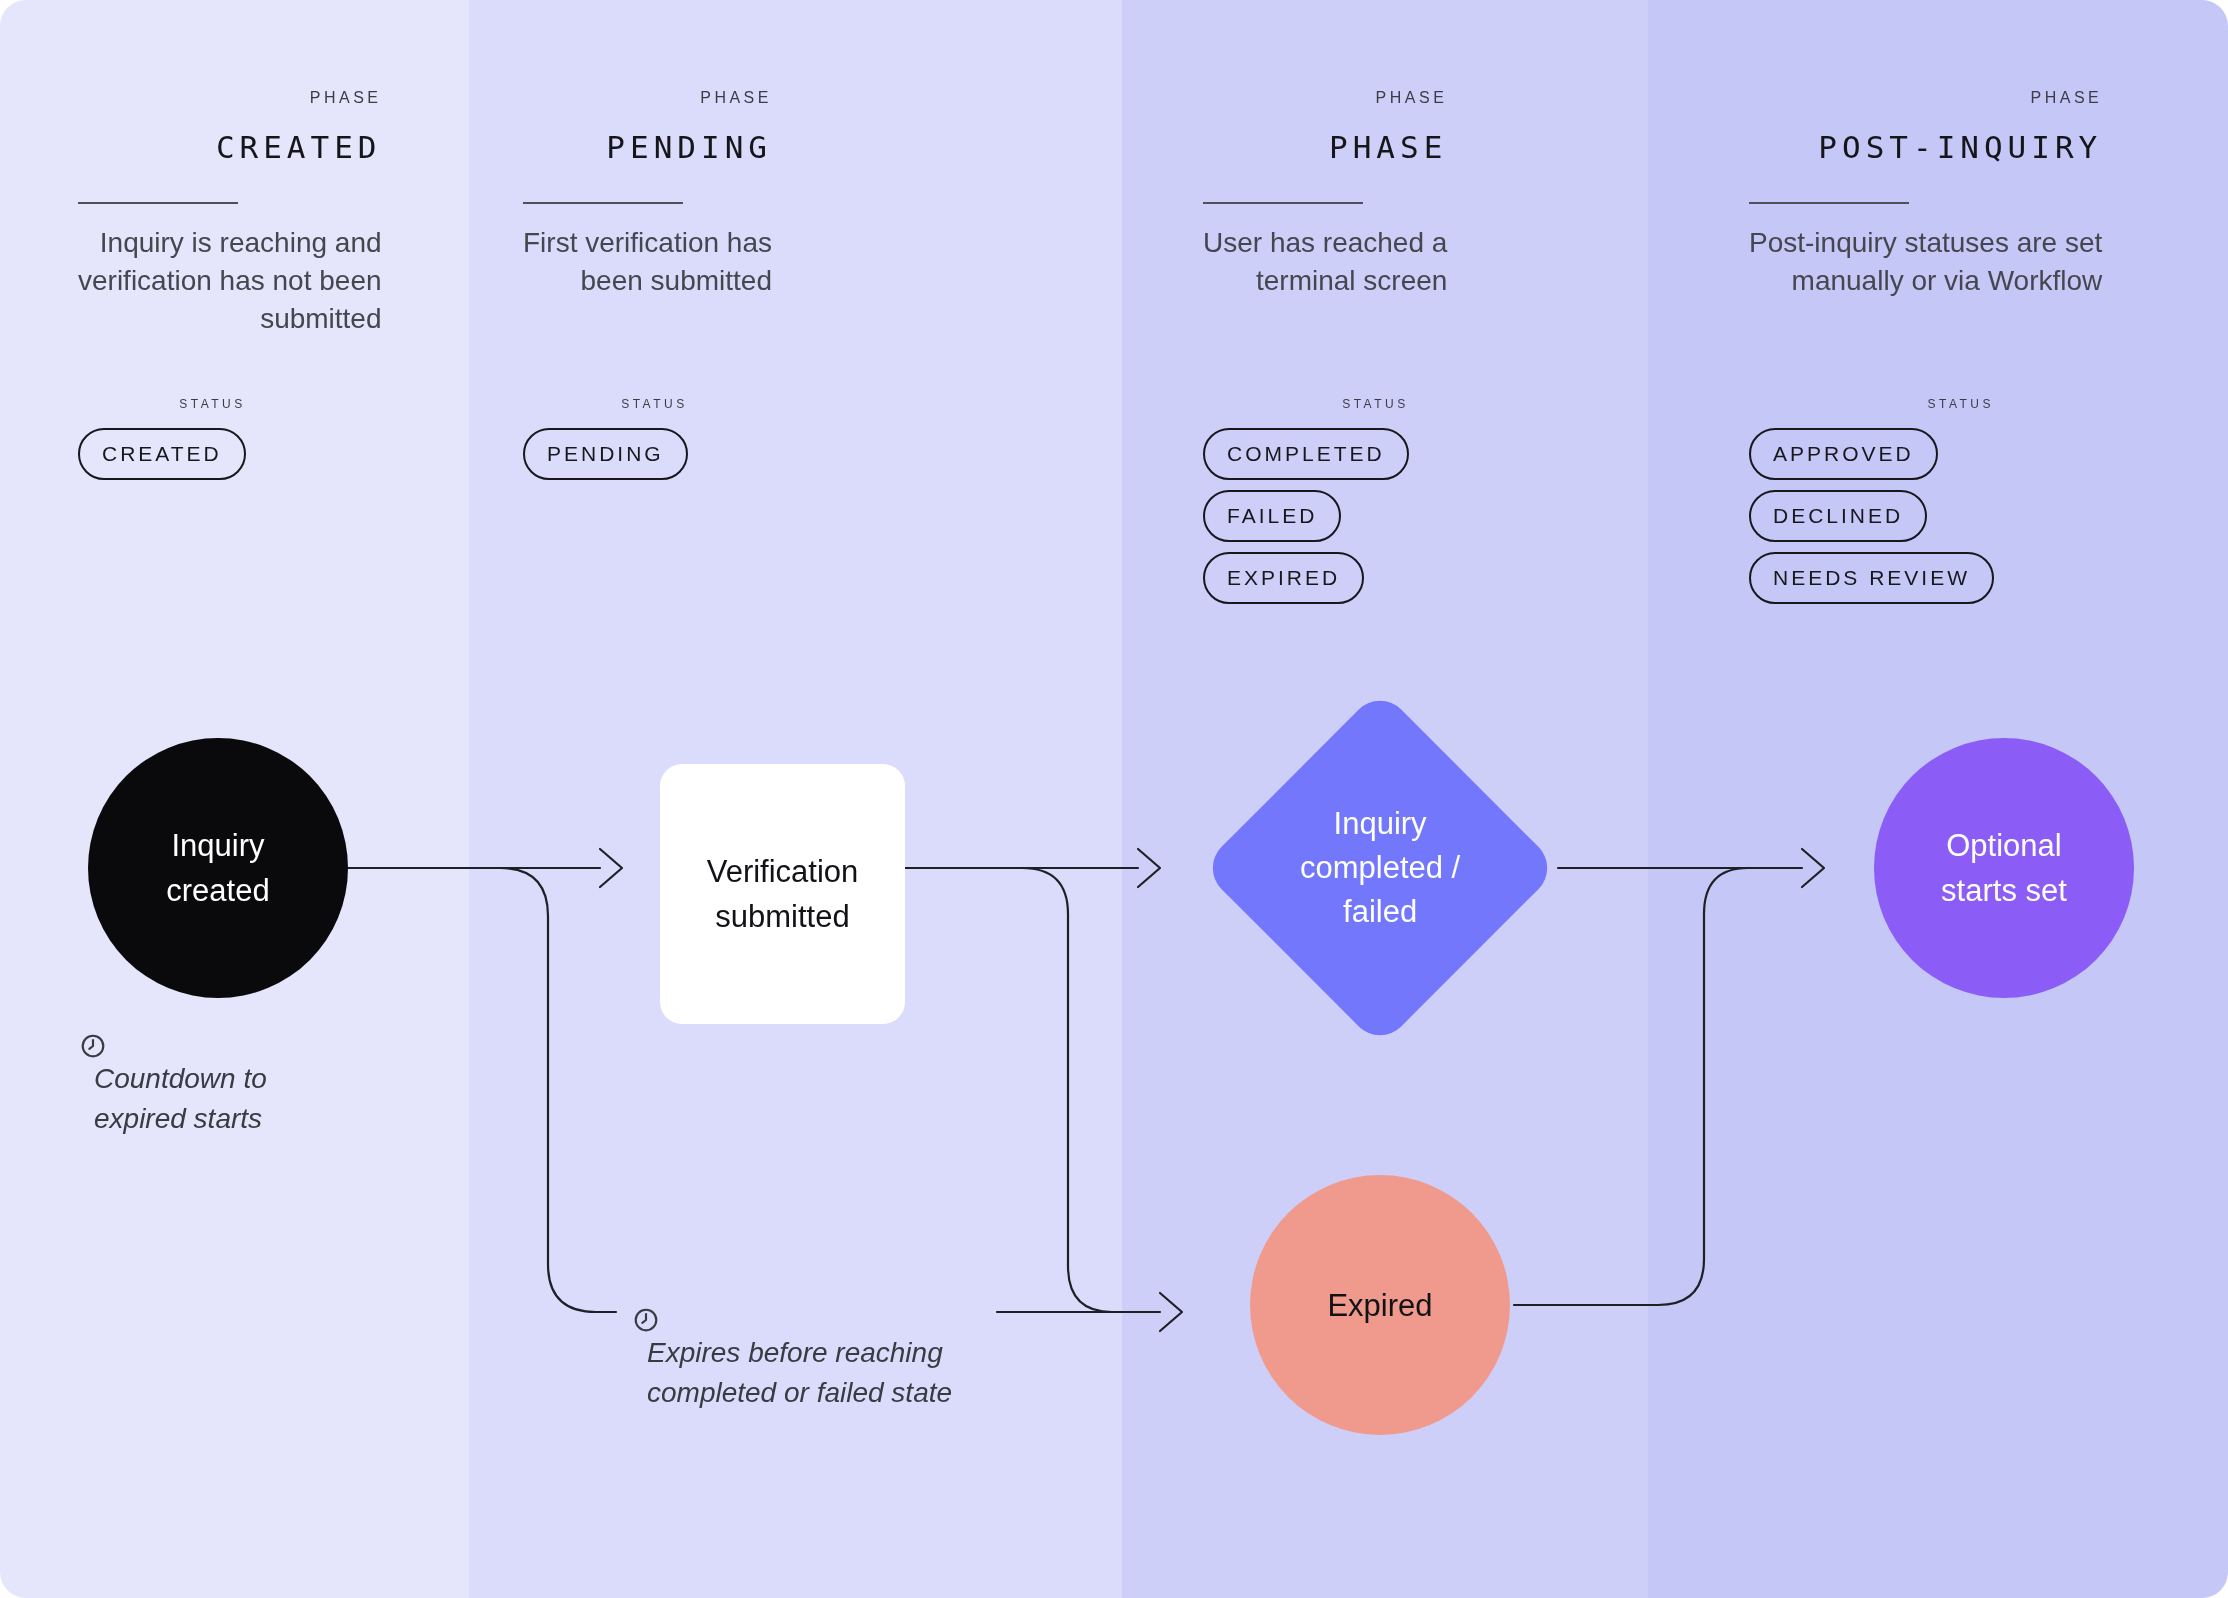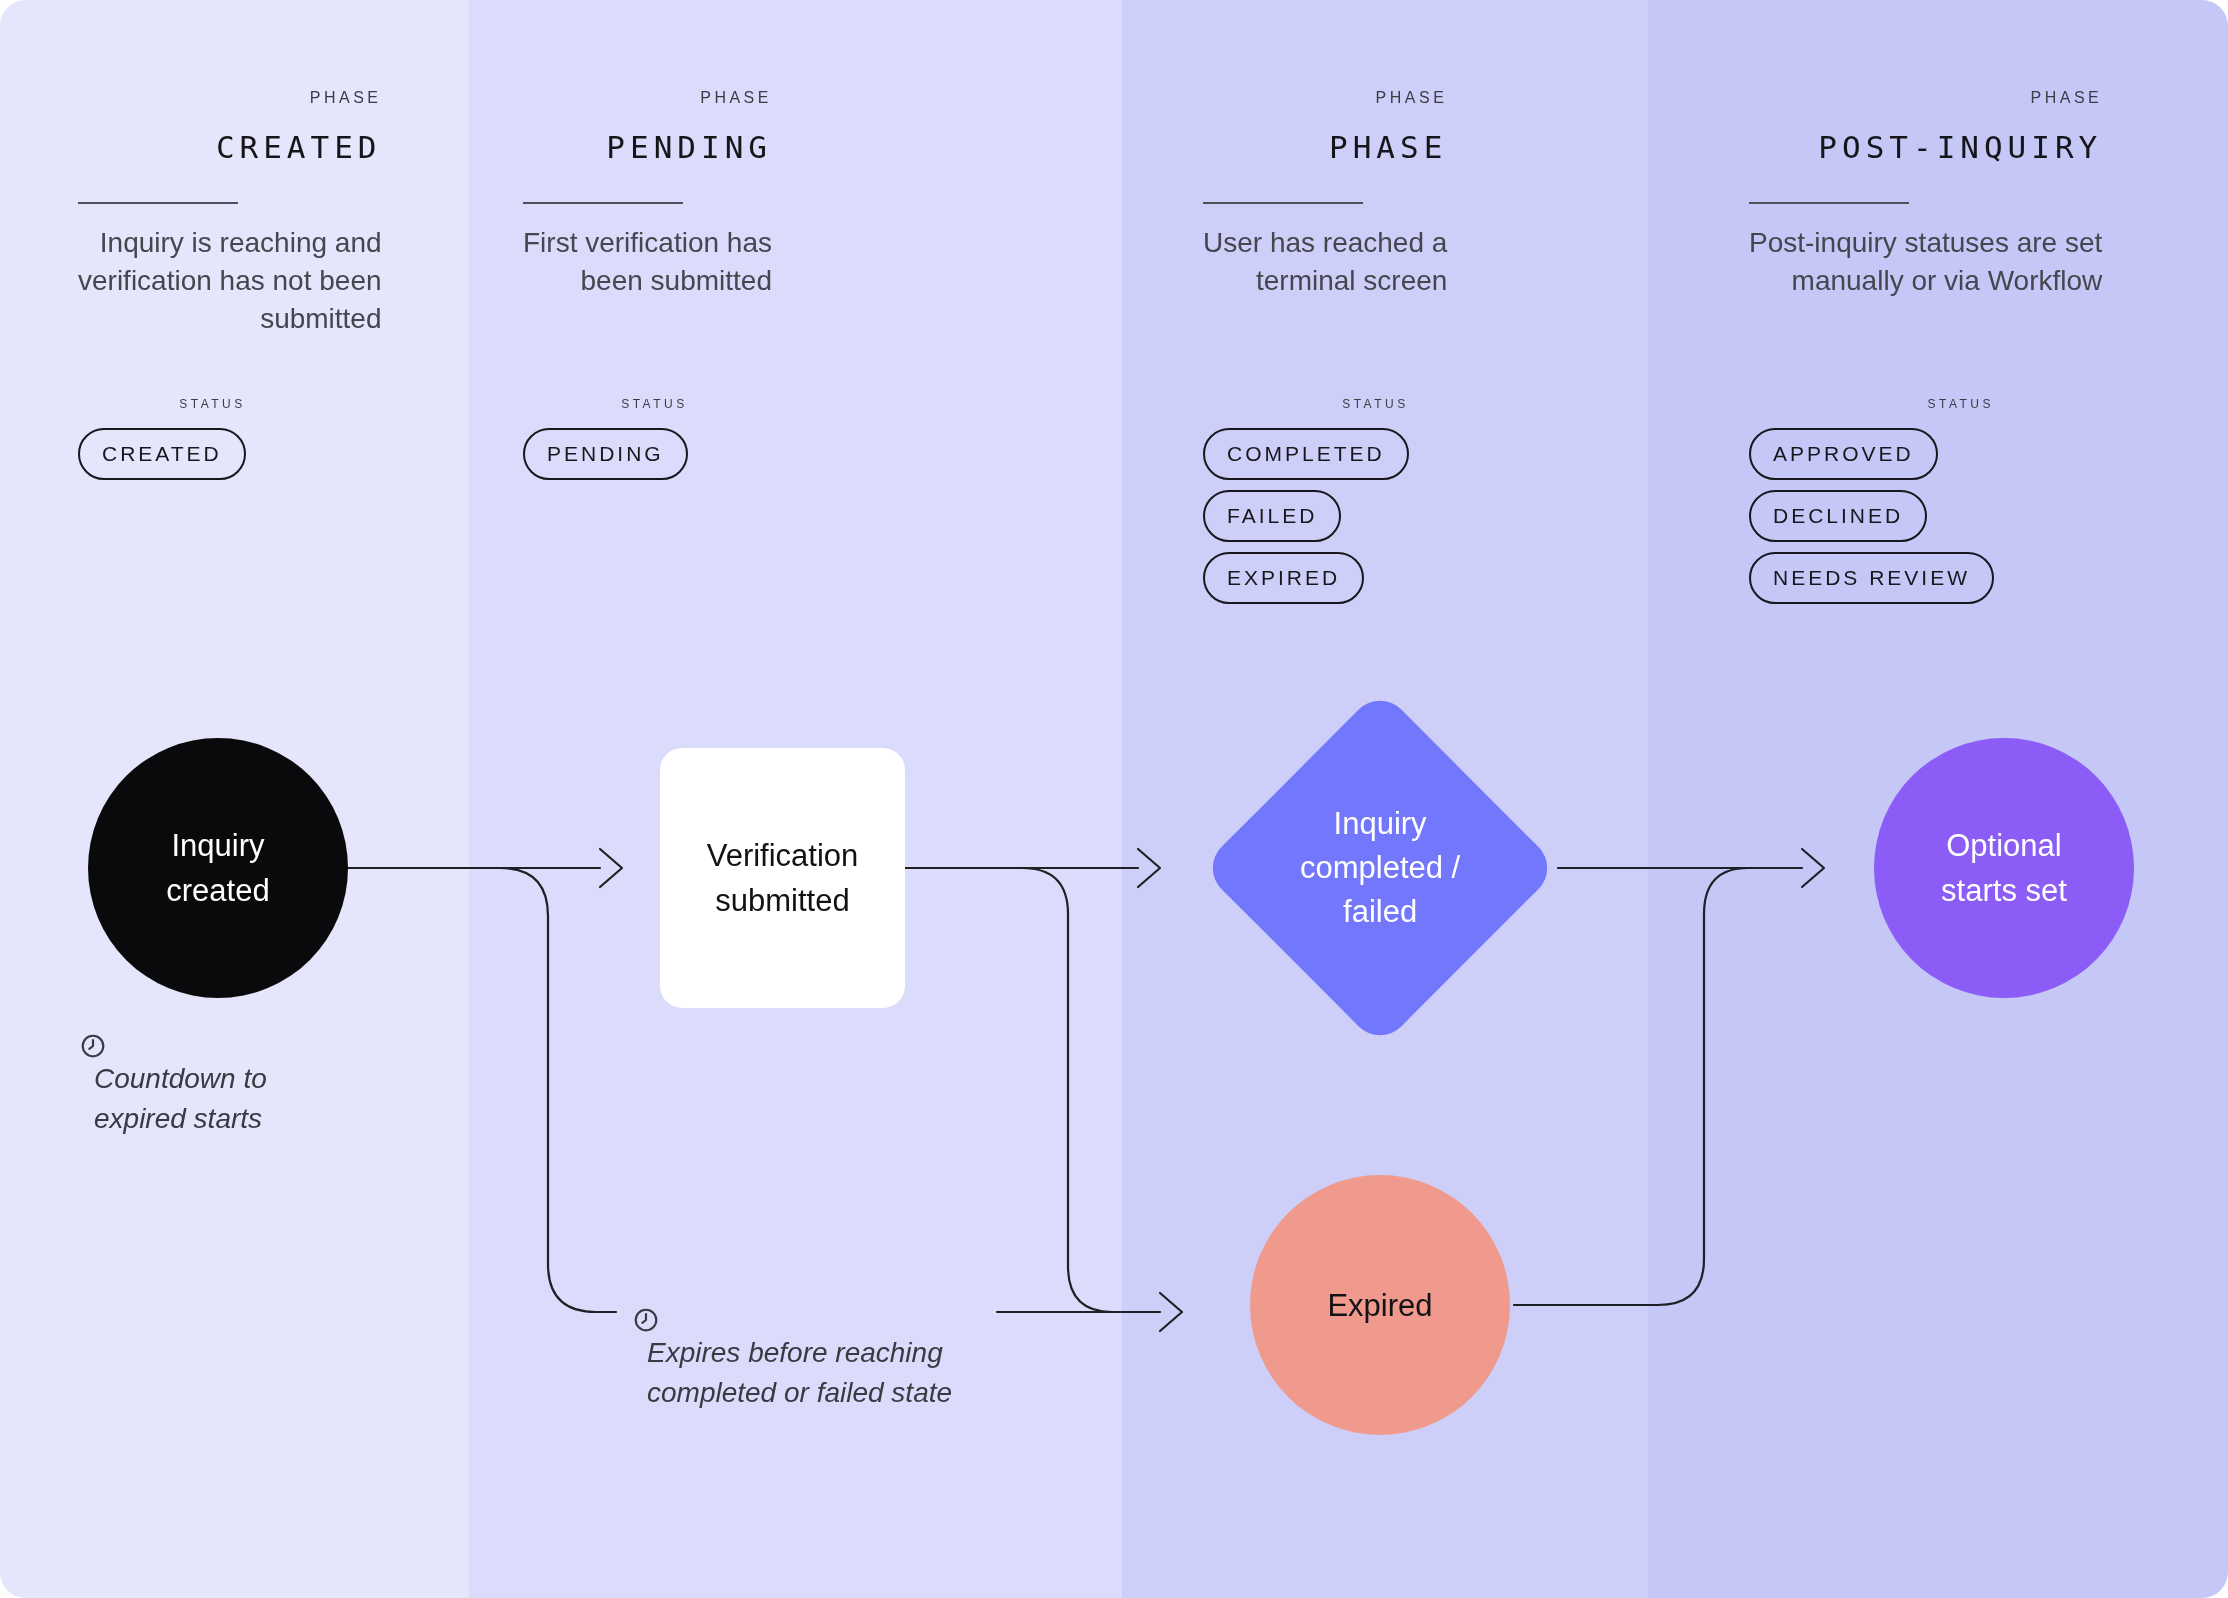--- a/index.html
+++ b/index.html
@@ -125,21 +125,21 @@
     </g>
   </svg>
 
   <div class="node node-circle white-text" style="left: 88px; top: 738px; background: rgb(10, 10, 12);">
     <div>
       <div>Inquiry</div>
       <div>created</div>
     </div>
   </div>
 
-  <div class="node node-box" style="left:660px;top:748px;">
+  <div class="node node-box" style="left:660px;top:764px;">
     <div>
       <div>Verification</div>
       <div>submitted</div>
     </div>
   </div>
 
   <div class="diamond" style="left: 1253px; top: 741px; background: rgb(114, 119, 251);">
     <div class="diamond-inner">
       <div>Inquiry</div>
       <div>completed /</div>

